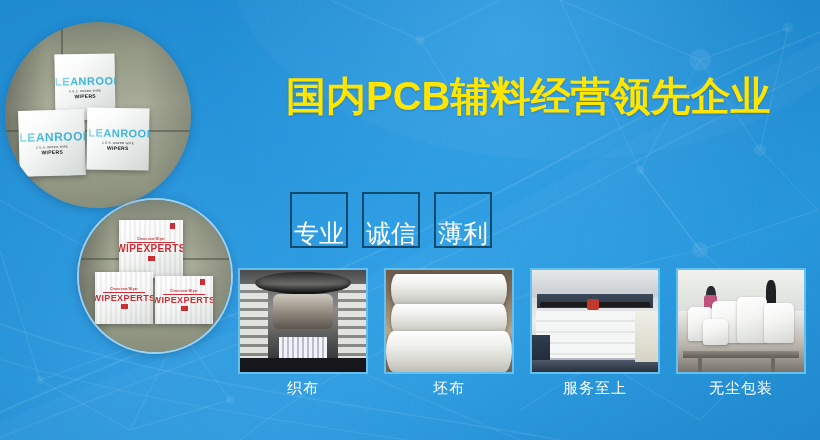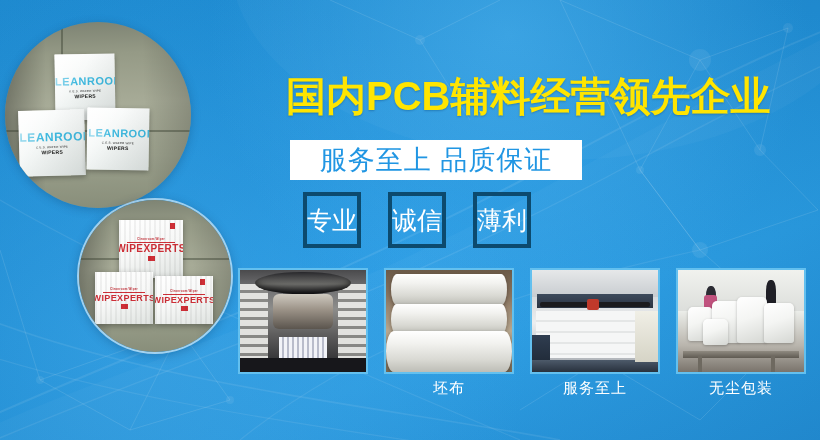--- a/index.html
+++ b/index.html
@@ -216,26 +216,25 @@
   .tags {
     position: absolute;
     left: 290px;
     top: 192px;
     display: flex;
     gap: 14px;
   }
   .tag {
     width: 58px;
     height: 56px;
-    border: 4px solid #0c4a6e;
+    border: 2px solid #0c4a6e;
     display: flex;
-    align-items: center;
+    align-items: flex-end;
     justify-content: center;
     box-sizing: border-box;
-    margin-left: 13px;
   }
   .tag-text {
     color: #ffffff;
     font-size: 25px;
     line-height: 1;
     letter-spacing: 0;
     white-space: nowrap;
   }
 
   
@@ -523,23 +522,20 @@
       <div class="wtop">Cleanroom Wiper</div>
       <div class="wbar"></div>
       <div class="wbrand" style="font-size:9px;">WIPEXPERTS</div>
       <div class="wlogo"></div>
       <div class="wribs"></div>
     </div>
   </div>
 
   <div class="headline">国内PCB辅料经营领先企业</div>
 
-  <div class="subtitle-bar">
-    <span class="subtitle-text">服务至上 品质保证</span>
-  </div>
 
   <div class="tags">
     <div class="tag">
       <span class="tag-text">专业</span>
     </div>
     <div class="tag">
       <span class="tag-text">诚信</span>
     </div>
     <div class="tag">
       <span class="tag-text">薄利</span>
@@ -552,20 +548,21 @@
       <div class="thumb-frame">
         <div class="ph-knit">
           <div class="spools-l"></div>
           <div class="spools-r"></div>
           <div class="ring"></div>
           <div class="hub"></div>
           <div class="fabric"></div>
           <div class="base"></div>
         </div>
       </div>
+      <div class="thumb-label">织布</div>
     </div>
 
     <div class="thumb">
       <div class="thumb-frame">
         <div class="ph-rolls">
           <div class="roll r1"></div>
           <div class="roll r2"></div>
           <div class="roll r3"></div>
         </div>
       </div>

